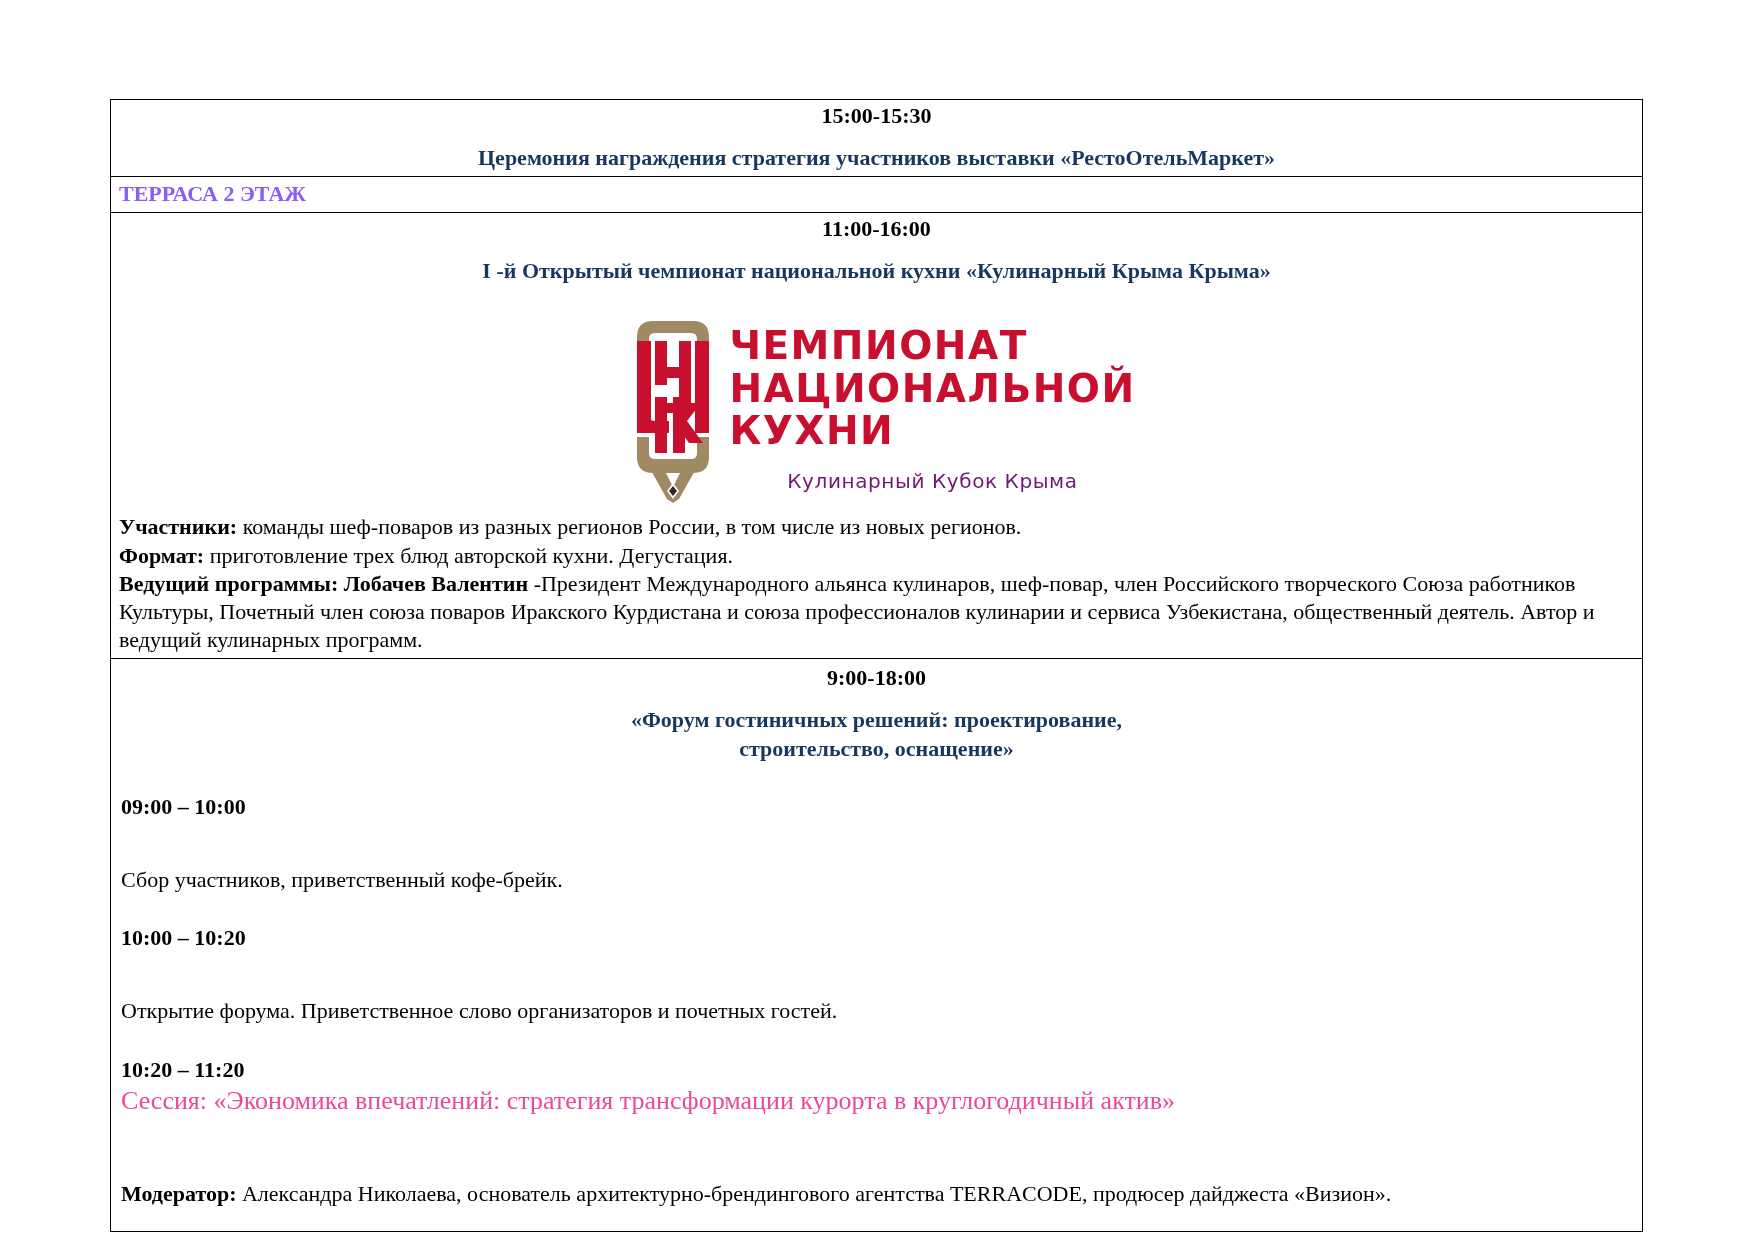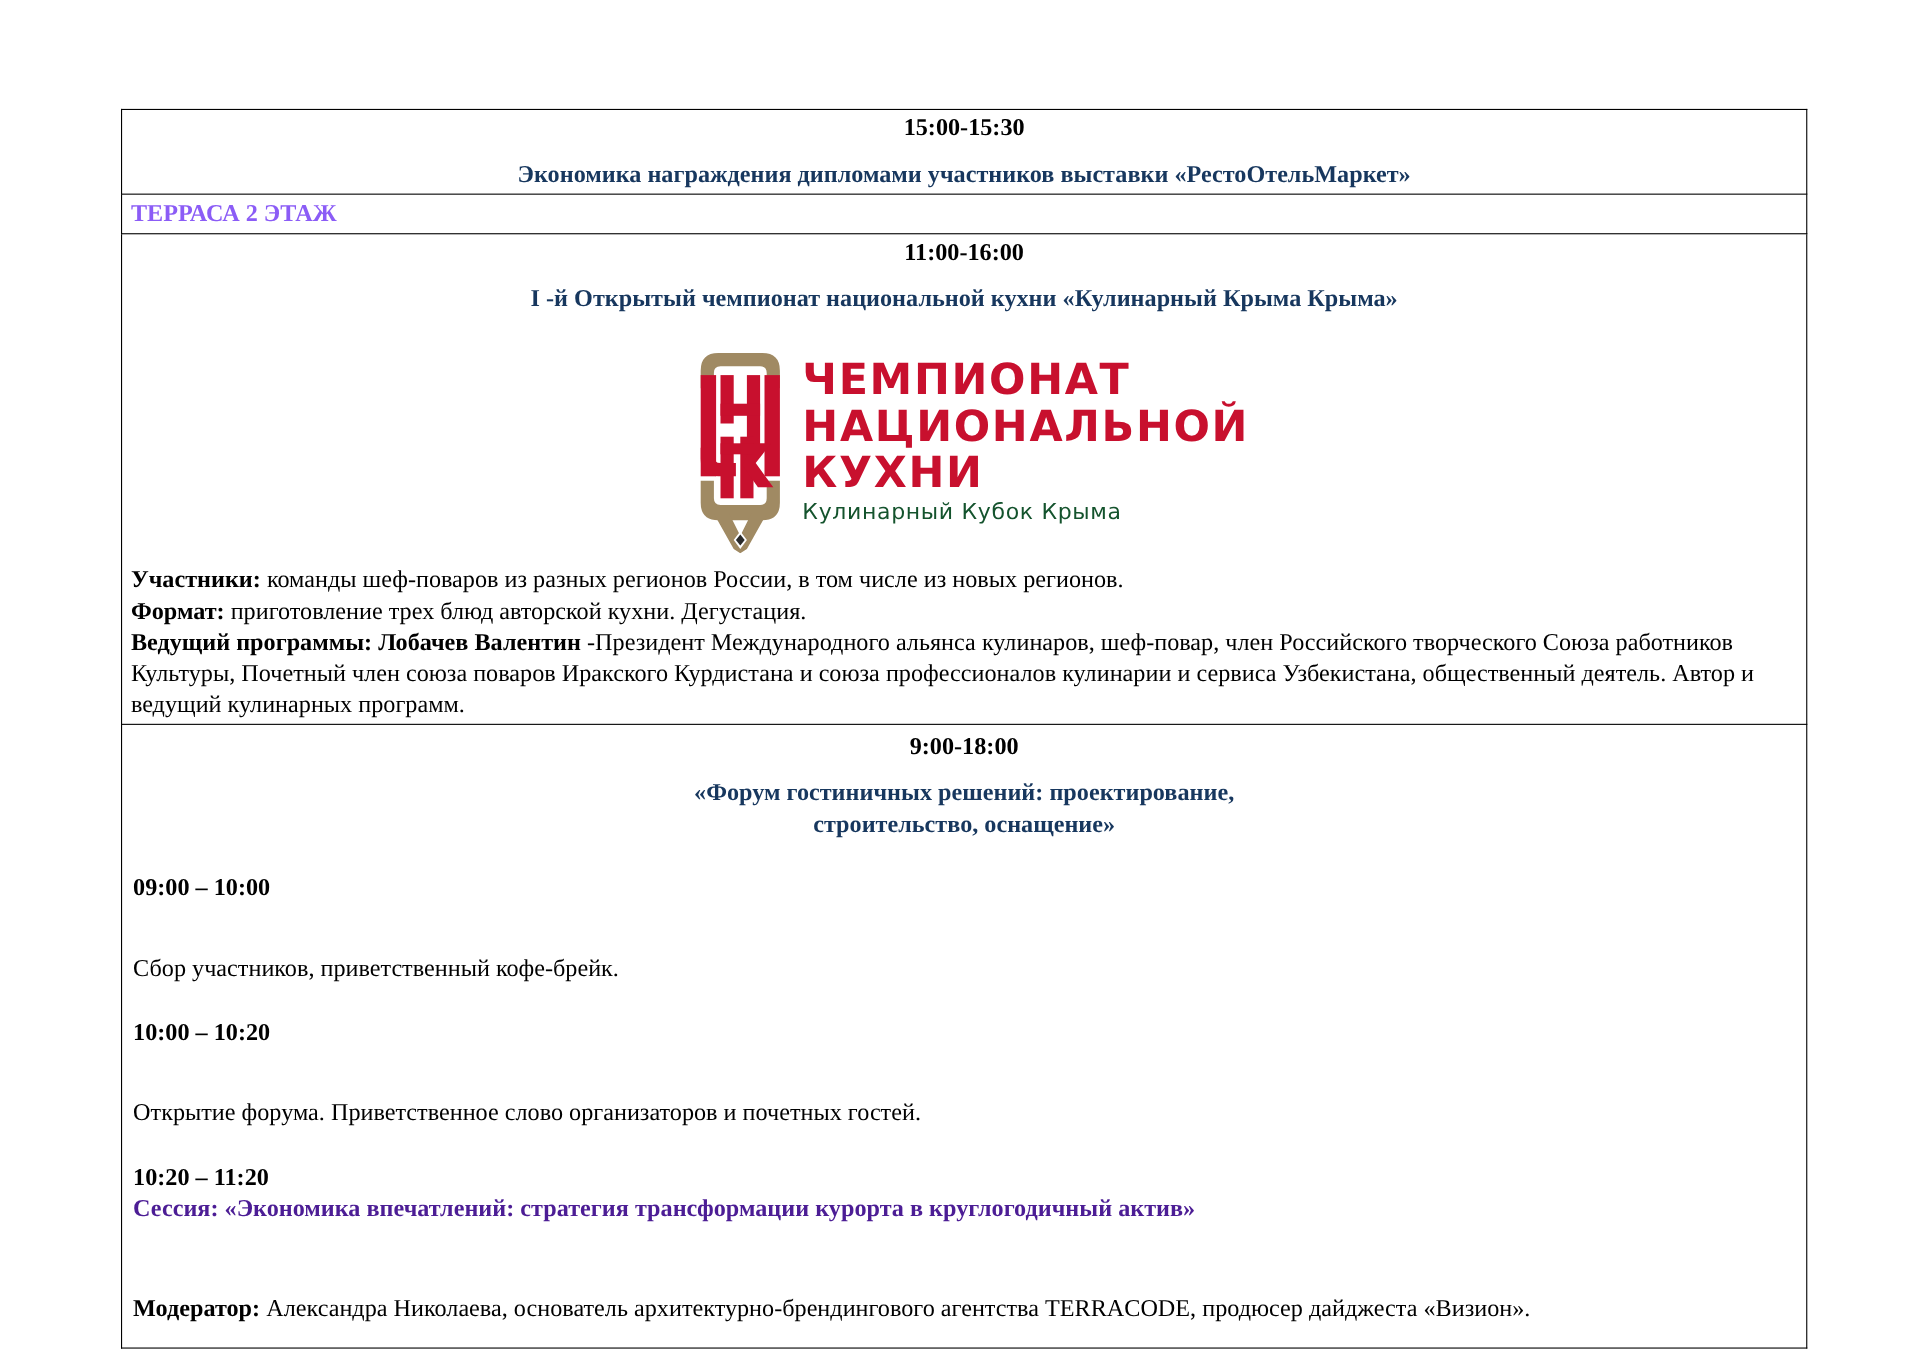--- a/index.html
+++ b/index.html
@@ -93,62 +93,64 @@
     font-weight: bold;
     font-size: 39px;
     letter-spacing: 1.5px;
     line-height: 1.09;
     color: #c8102e;
     white-space: nowrap;
   }
   .logo-tagline {
     font-family: "DejaVu Sans", "Liberation Sans", sans-serif;
     font-size: 20px;
-    color: #14532d;
+    color: #701a75;
     letter-spacing: 0.6px;
+    margin-top: 16px;
     white-space: nowrap;
+    text-align: center;
   }
 
   
   .sched-pad {
     padding: 6px 10px 22px 10px;
   }
   .sched-time {
     font-size: 22px;
     font-weight: bold;
     line-height: 1.3;
   }
   .sched-desc {
     font-size: 22px;
     line-height: 1.3;
     margin-top: 44px;
   }
   .sched-desc-blue {
-    font-size: 22px;
-    font-weight: bold;
-    line-height: 1.3;
-    color: #4c1d95;
+    font-size: 26px;
+    font-weight: normal;
+    line-height: 1.3;
+    color: #ec4899;
   }
   .gap { height: 30px; }
   .gap-s { height: 18px; }
 </style>
 </head>
 <body>
 
 <div class="page">
 
   <table class="doc-table">
     <tbody>
 
       <tr>
         <td>
           <div class="cell-pad">
             <div class="time-line">15:00-15:30</div>
             <div class="spacer-sm"></div>
-            <div class="title-line">Экономика награждения дипломами участников выставки «РестоОтельМаркет»</div>
+            <div class="title-line">Церемония награждения стратегия участников выставки «РестоОтельМаркет»</div>
           </div>
         </td>
       </tr>
 
       <tr>
         <td>
           <div class="cell-pad">
             <div class="venue-line">ТЕРРАСА 2 ЭТАЖ</div>
           </div>
         </td>

